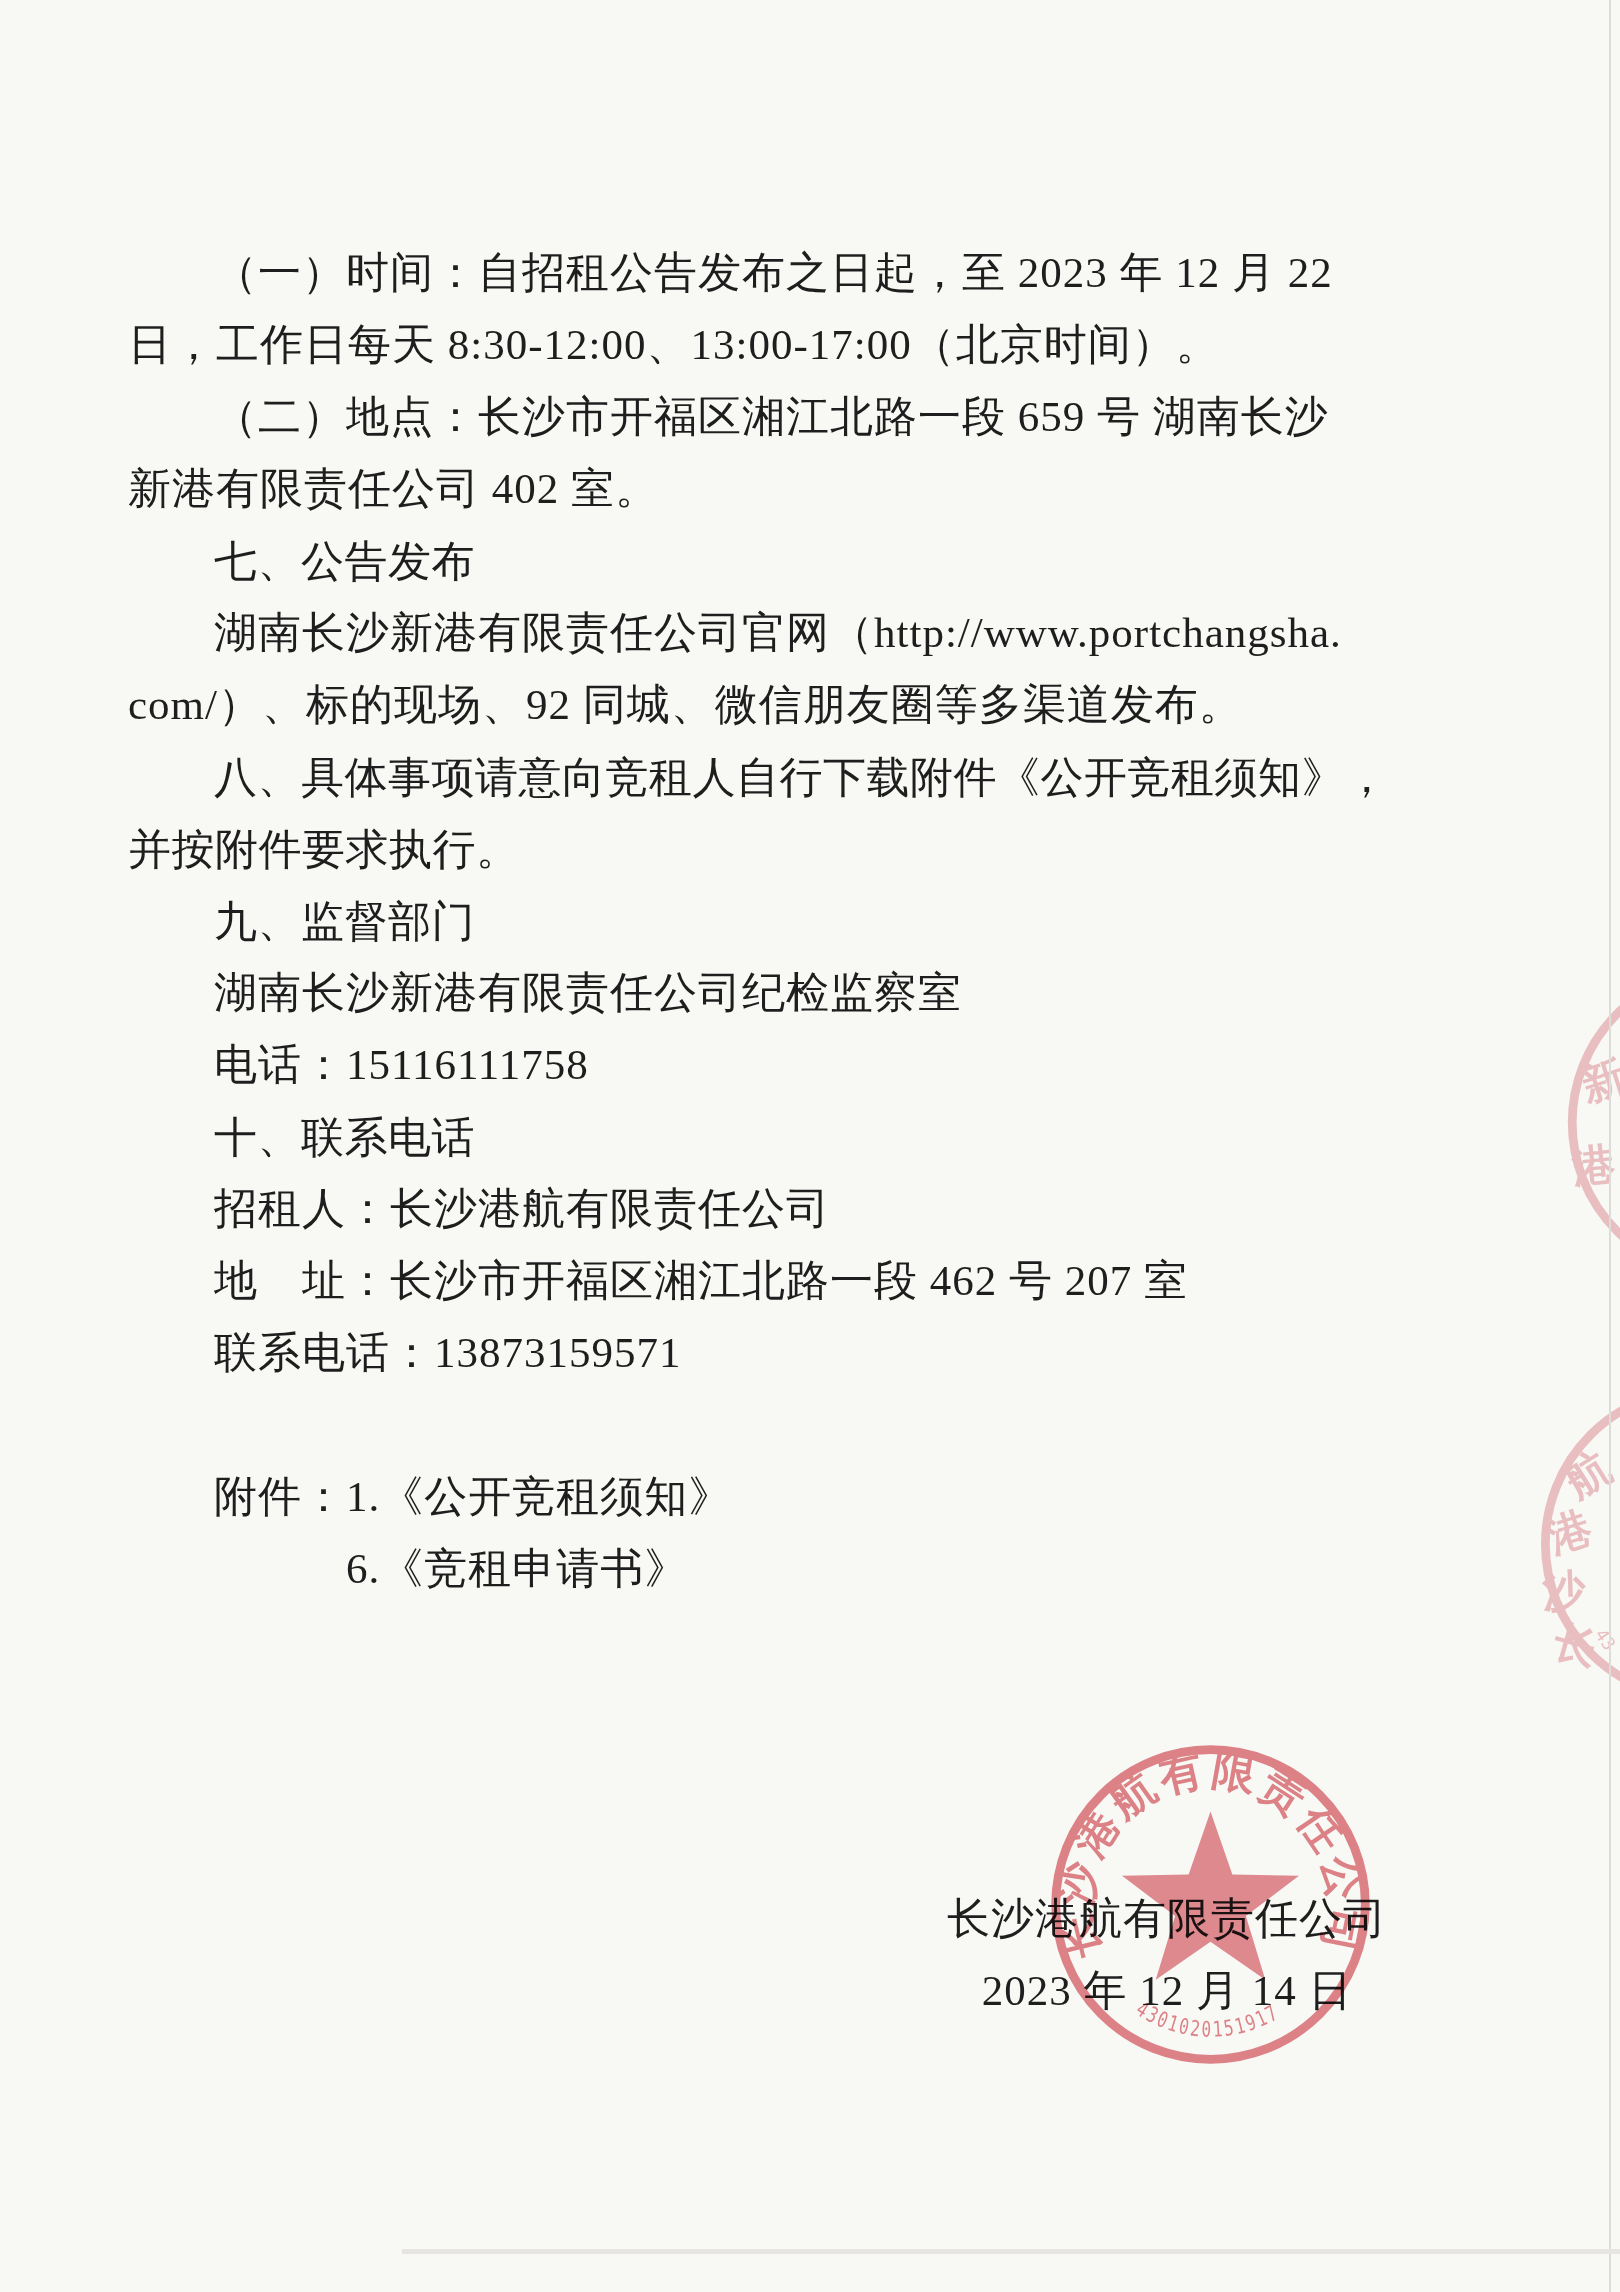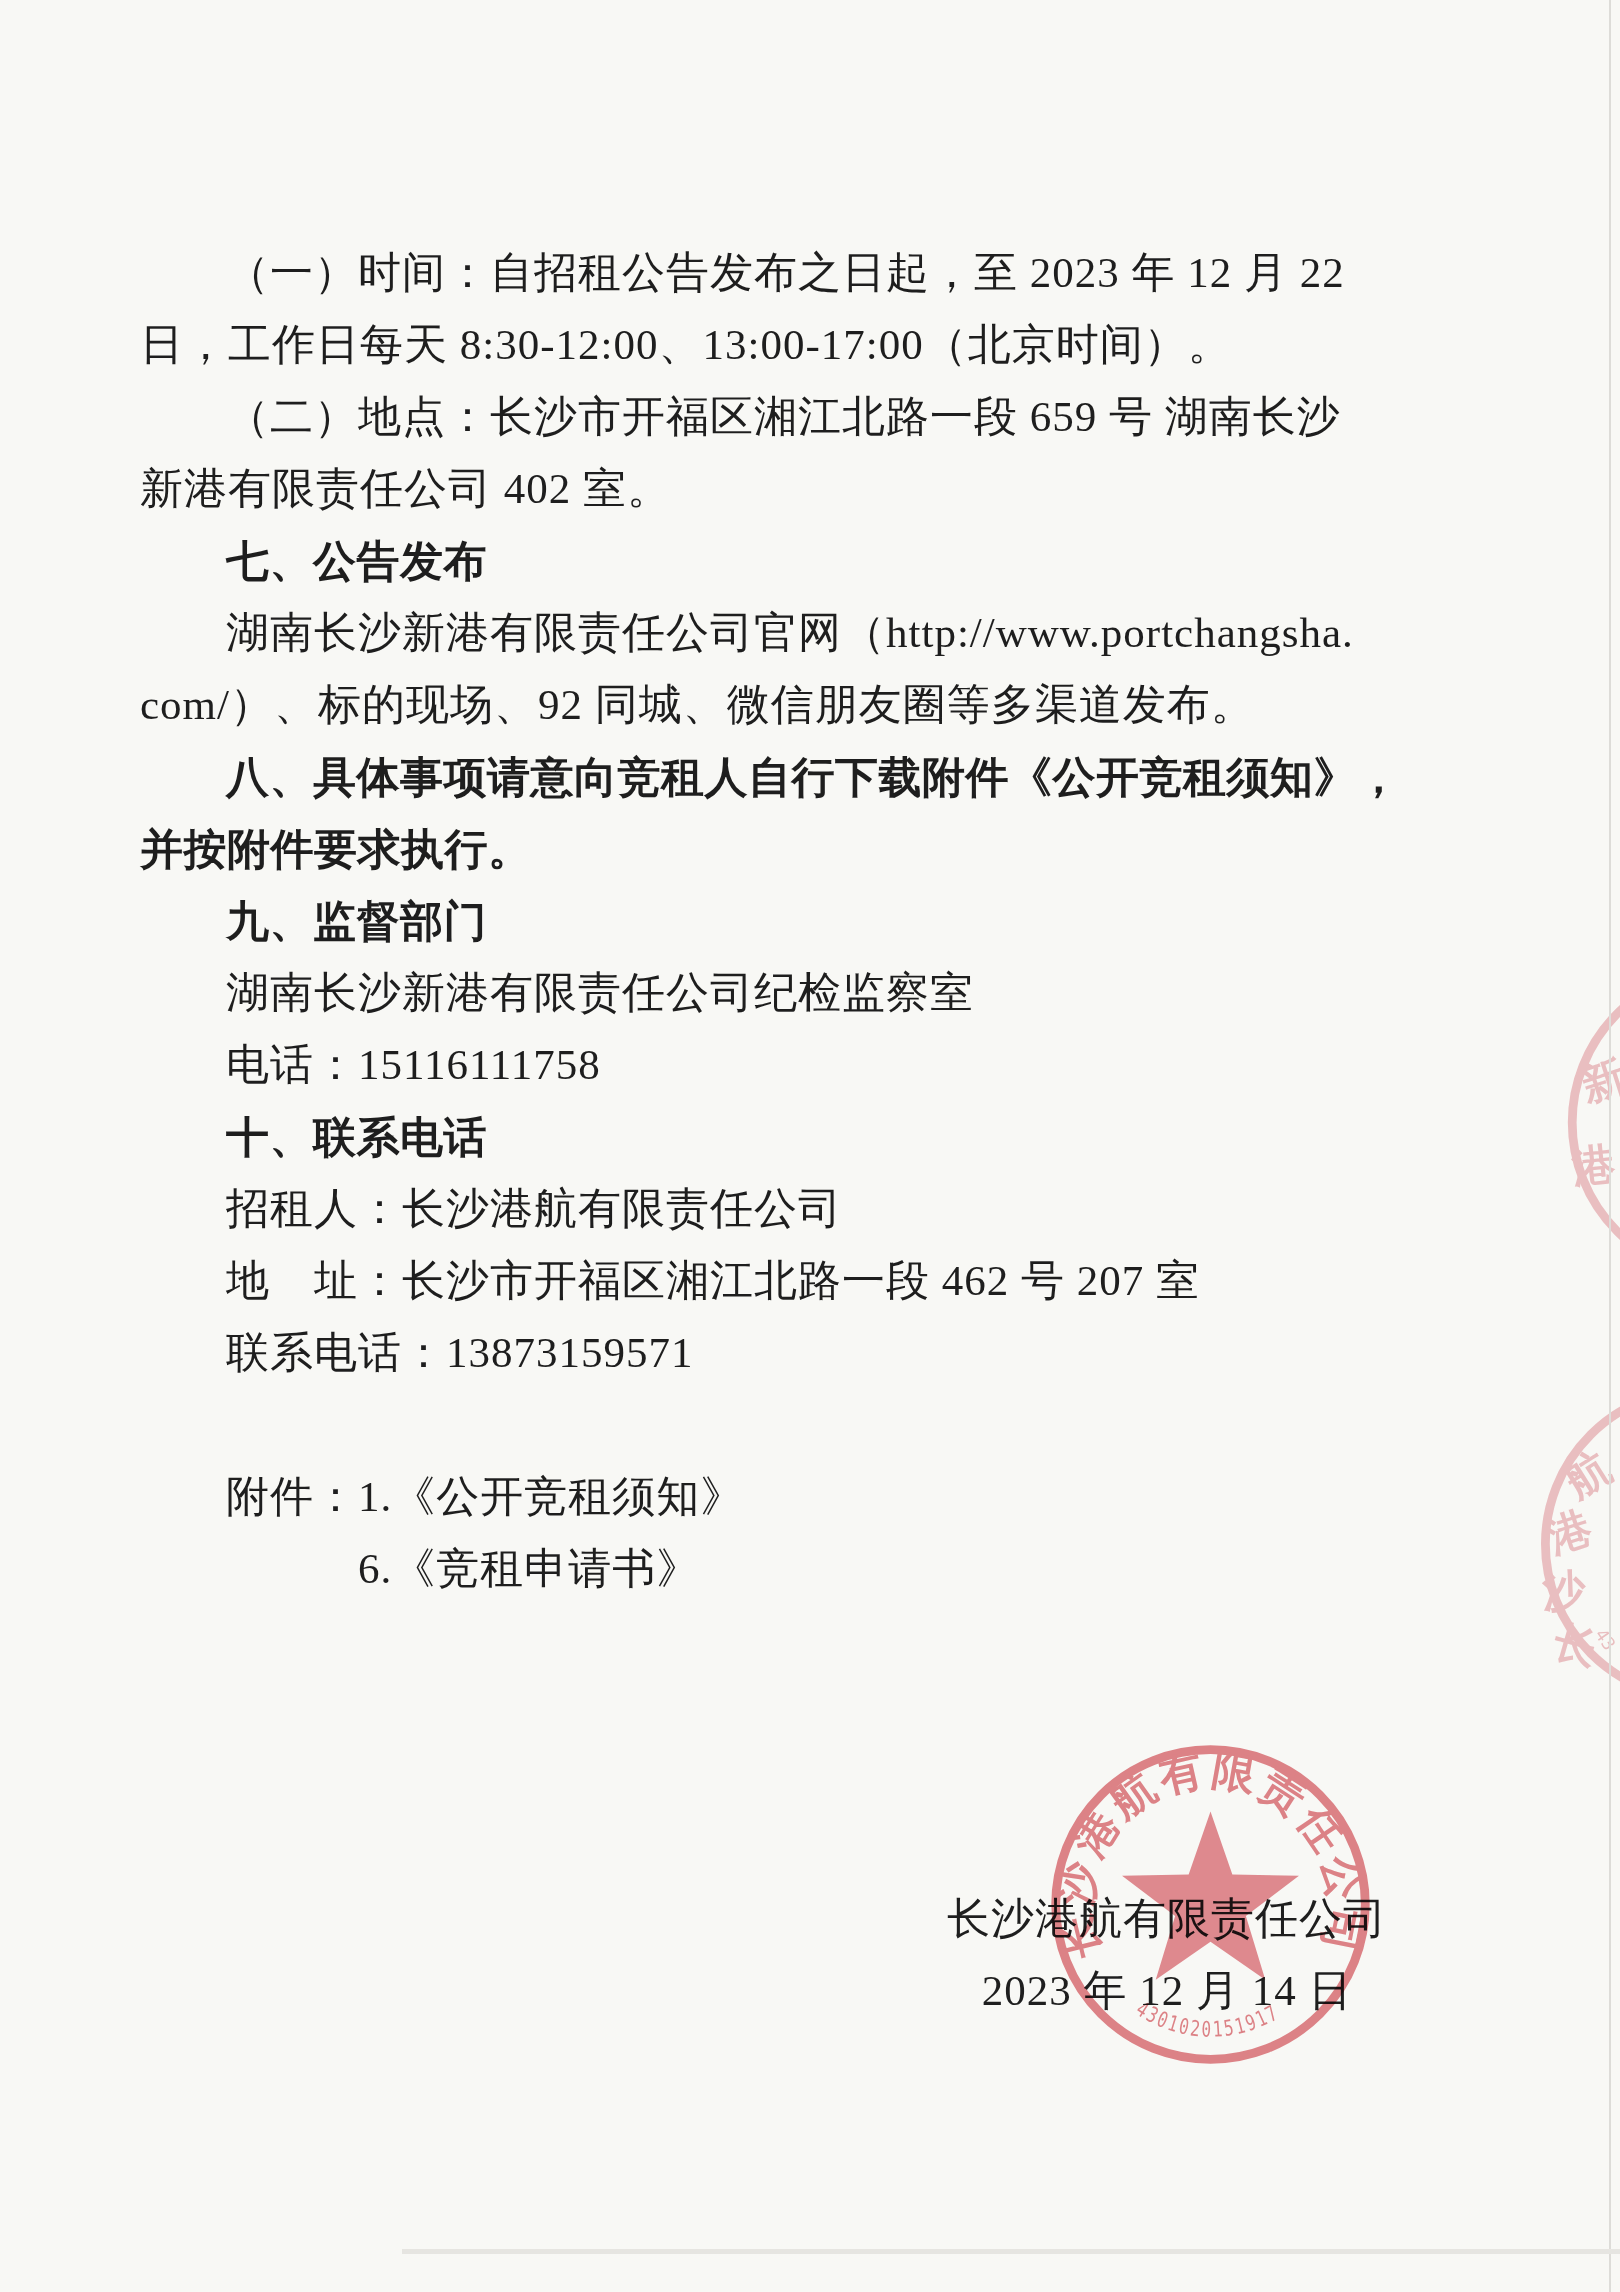--- a/index.html
+++ b/index.html
@@ -8,31 +8,31 @@
     width:1620px;height:2293px;
     background:#f8f8f5;
     overflow:hidden;
     font-family:"Liberation Serif","DejaVu Serif",serif;
     color:#1e1e1e;
   }
   
   .edge-right{position:absolute;top:0;left:1609px;width:2px;height:2293px;background:#dddcd8;}
   .edge-bottom{position:absolute;left:402px;top:2249px;width:1218px;height:4.9px;background:#e6e5e1;}
 
-  .content{position:absolute;left:140px;top:237px;width:1362px;}
+  .content{position:absolute;left:128px;top:237px;width:1362px;}
   .line{
     height:72px;line-height:72px;
     font-size:43px;letter-spacing:1px;
     white-space:nowrap;
   }
   .ind2{padding-left:86px;}
   .ind5{padding-left:218px;}
   .bold{
     font-family:"Liberation Sans","DejaVu Sans",sans-serif;
-    font-weight:700;letter-spacing:0.5px;
+    font-weight:400;letter-spacing:0.5px;
   }
   .spacer{height:72px;}
 
   .signature{
     position:absolute;left:912px;top:1883px;width:510px;
     text-align:center;font-size:43px;line-height:72px;
     letter-spacing:1px;white-space:nowrap;
   }
 
   

